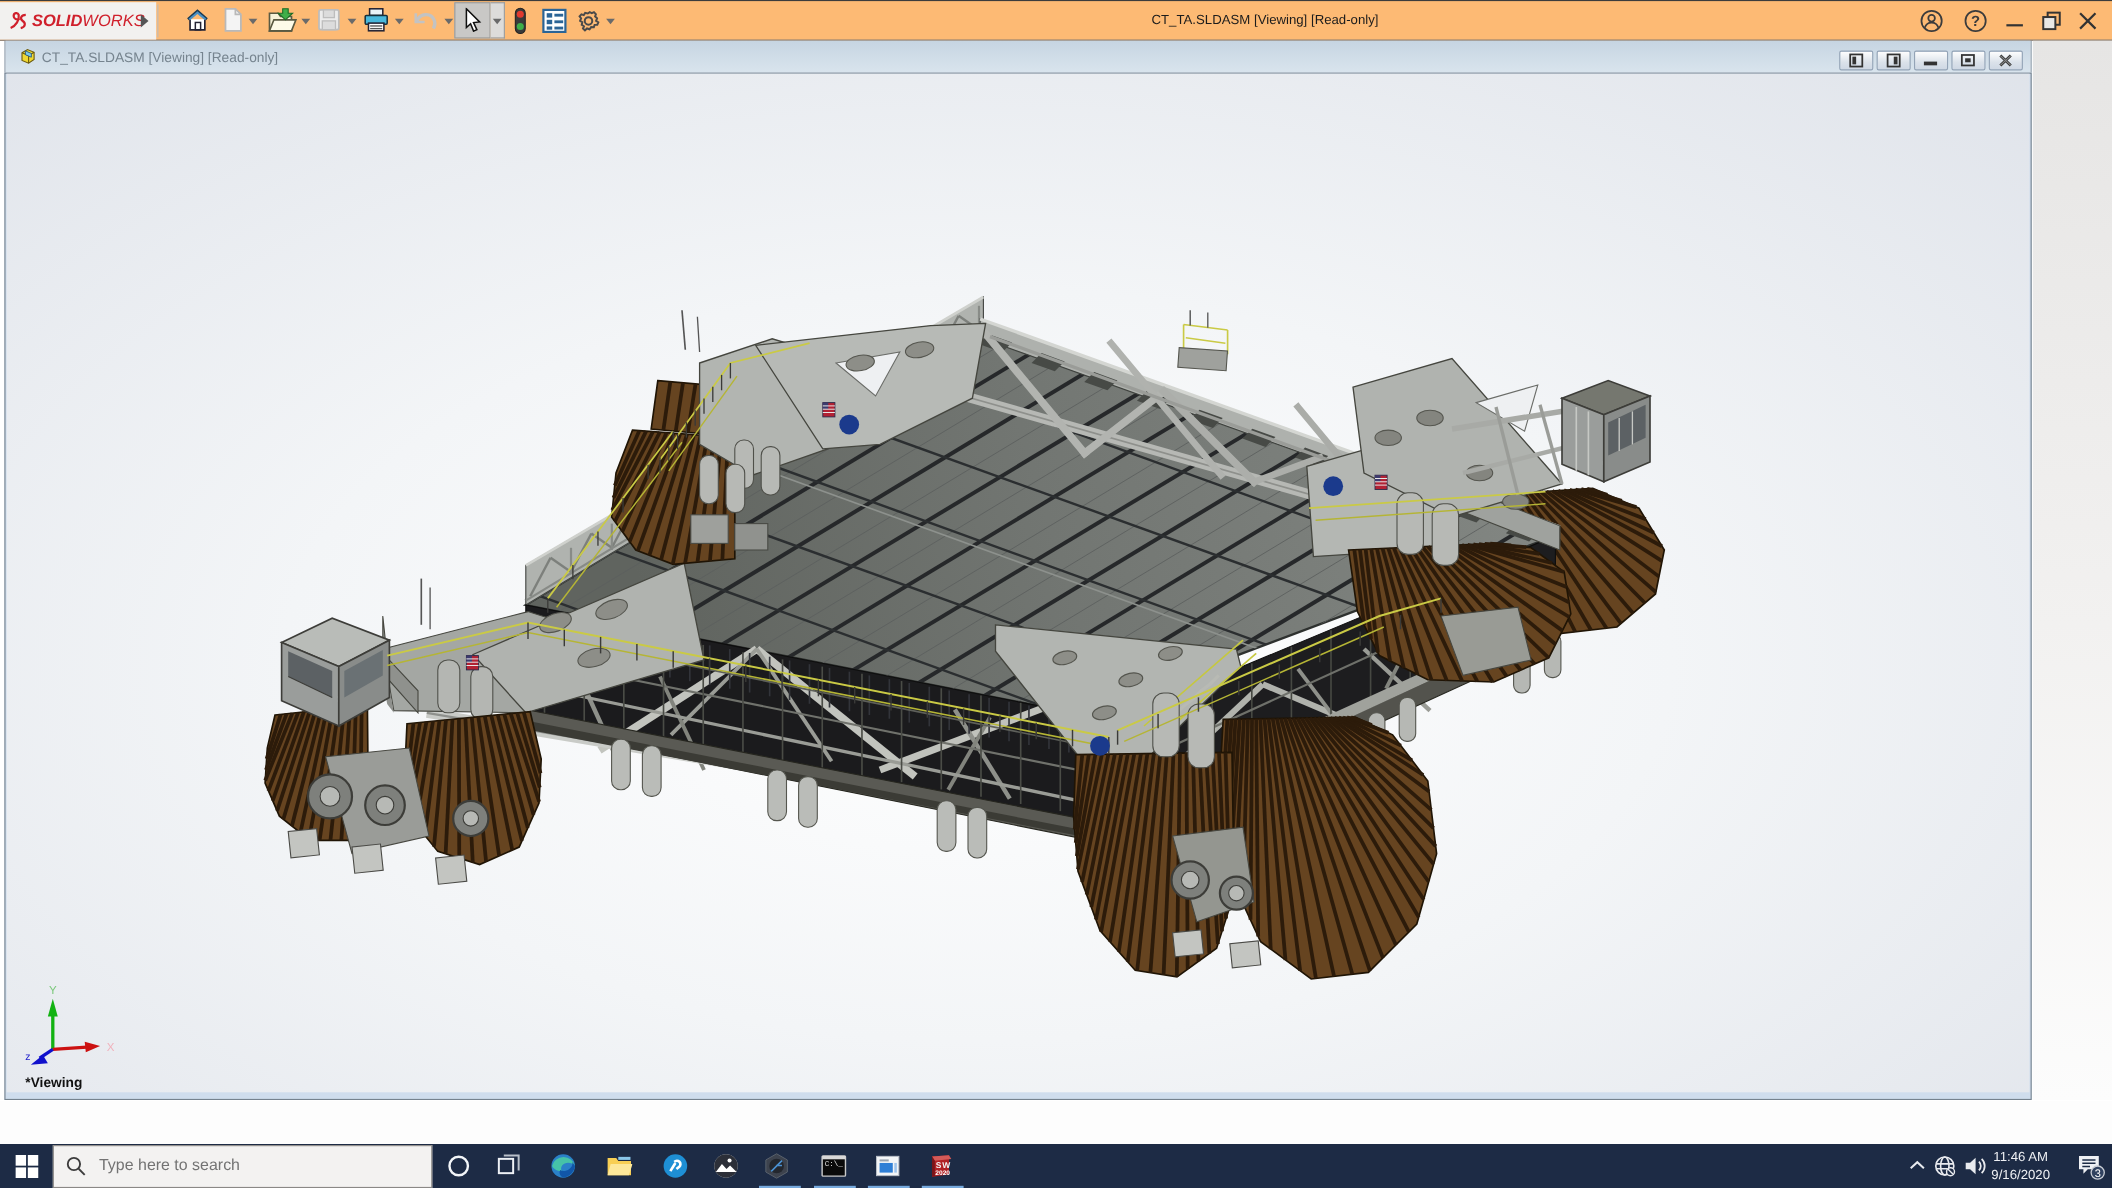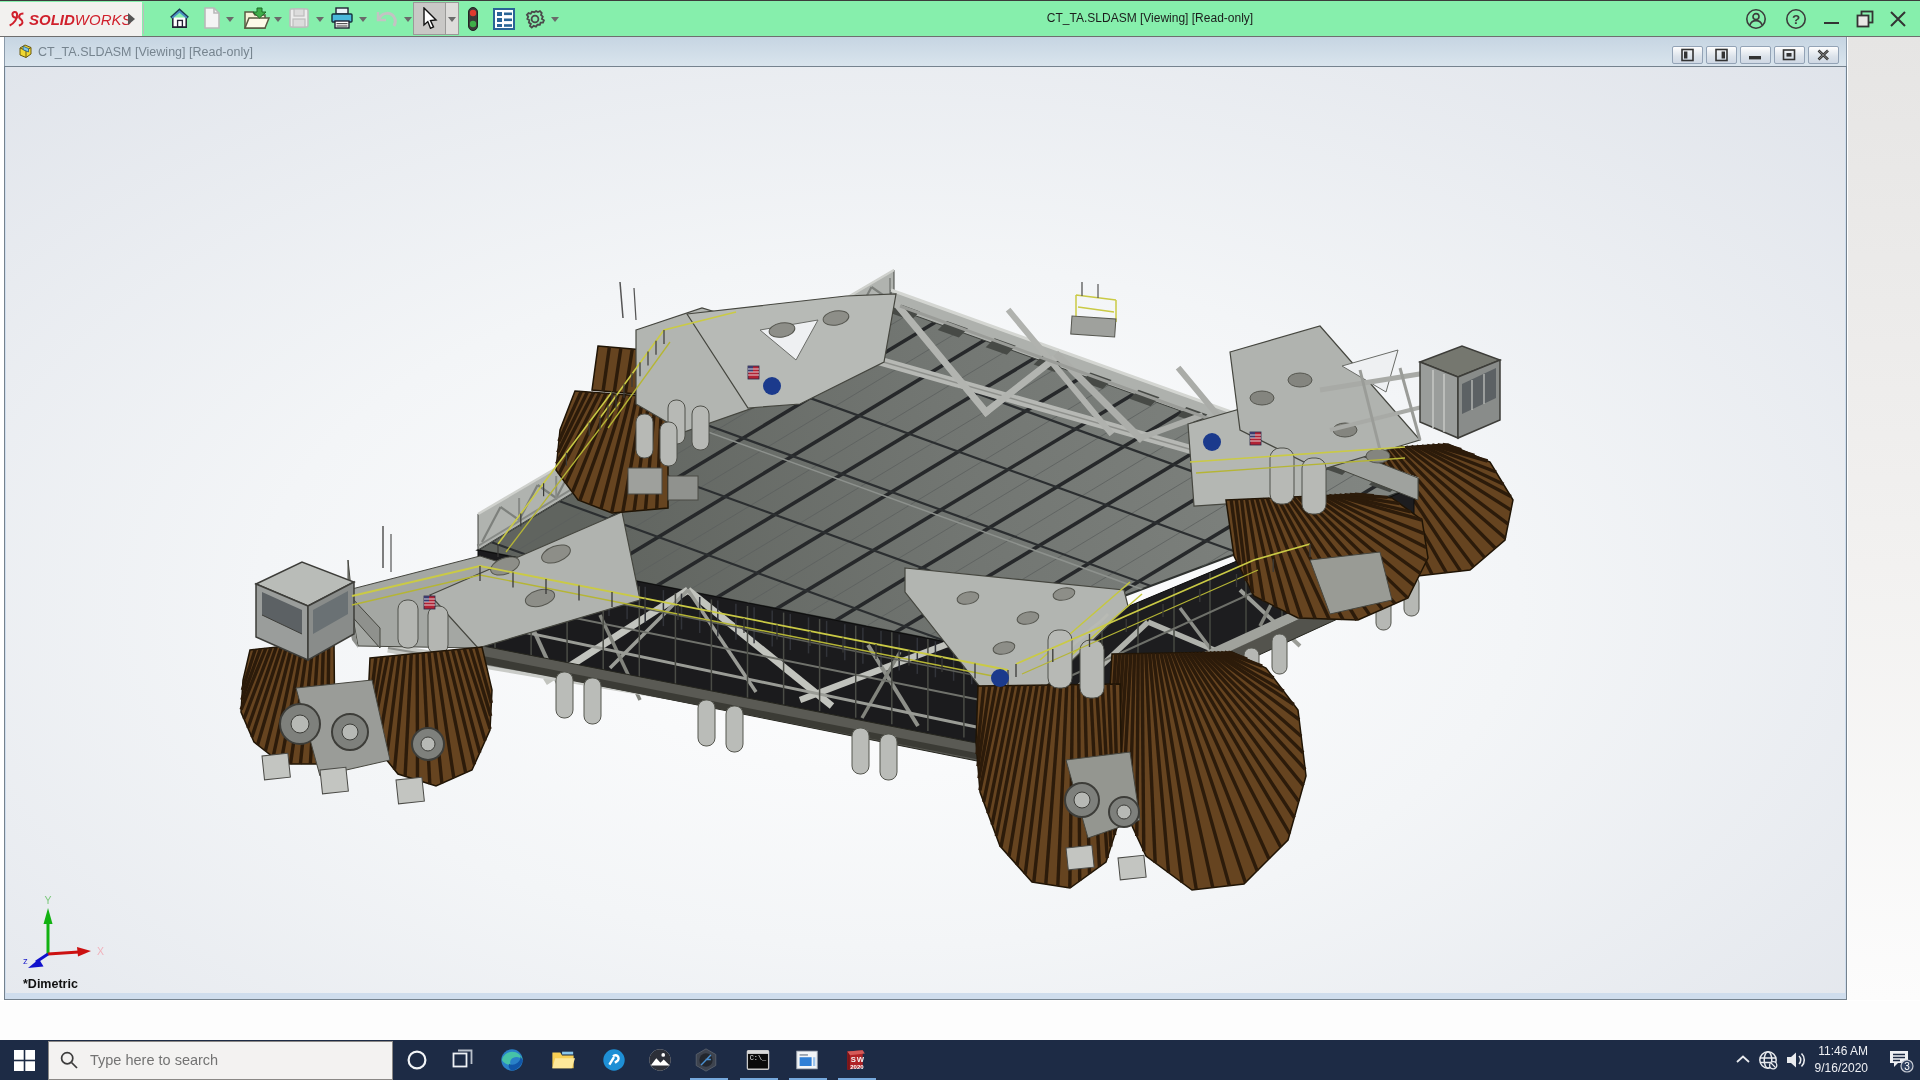--- a/index.html
+++ b/index.html
@@ -1,20 +1,20 @@
 <!DOCTYPE html>
 <html><head>
 <meta charset="utf-8">
 <style>
   html,body{margin:0;padding:0;width:1920px;height:1080px;overflow:hidden;
     font-family:"Liberation Sans",sans-serif;background:#fff;}
   .abs{position:absolute;}
   
   #titlebar{position:absolute;left:0;top:0;width:1920px;height:37px;
-    background:#86efac;border-top:1px solid #3c3c3c;box-sizing:border-box;
+    background:#fdba74;border-top:1px solid #3c3c3c;box-sizing:border-box;
     border-bottom:1px solid #6e6e6e;}
   #logoarea{position:absolute;left:0;top:1px;width:142px;height:34px;background:#f2f1ef;}
   #swtext{position:absolute;left:29px;top:9px;font-style:italic;font-size:15px;
     letter-spacing:0px;color:#d0202c;font-weight:bold;}
   #swtext .lt{font-weight:normal;}
   #tb-title{position:absolute;top:10px;left:1040px;width:220px;text-align:center;
     font-size:12px;color:#1c1c1c;}
   .vdiv{position:absolute;top:3px;width:1px;height:30px;background:#bdbcba;}
   .ddarrow{position:absolute;width:0;height:0;border-left:4px solid transparent;
     border-right:4px solid transparent;border-top:5px solid #6a6a6a;top:16px;}
@@ -37,21 +37,21 @@
     background:linear-gradient(#e6e5e4,#f2f1f0 55%,#fcfcfc);}
   
   #whitestrip{position:absolute;left:0;top:1001px;width:1920px;height:39px;background:#fdfdfd;}
   
   #taskbar{position:absolute;left:0;top:1040px;width:1920px;height:40px;background:#1d2b45;}
   #searchbox{position:absolute;left:48px;top:1041px;width:345px;height:39px;
     background:#f3f2f1;border:1px solid #8a8886;box-sizing:border-box;}
   #searchtext{position:absolute;left:90px;top:1052px;font-size:14.5px;color:#737373;}
   .tbicon{position:absolute;top:1048px;width:24px;height:24px;}
   .underl{position:absolute;top:1078px;height:2px;background:#76a9dd;}
-  #clock{position:absolute;left:1806px;top:1043px;width:62px;text-align:right;
+  #clock{position:absolute;left:1806px;top:1043px;width:62px;text-align:center;
     font-size:12px;color:#eef0f4;line-height:17px;}
 </style>
 </head>
 <body>
 
 <div id="titlebar">
   <div id="logoarea">
     <svg class="abs" style="left:6px;top:7px" width="22" height="22" viewBox="0 0 24 24">
       <path d="M4 18 C 9 16 13 10 12 5 C 11 2 7 3 7 6 C 7 9 10 10 13 9" stroke="#d0202c" stroke-width="2.2" fill="none"></path>
       <path d="M19 5 C 14 5 13 9 16 11 C 19 13 19 17 14 18" stroke="#d0202c" stroke-width="2.2" fill="none"></path>
@@ -724,21 +724,21 @@
     <line x1="29" y1="62" x2="29" y2="30" stroke="#12b212" stroke-width="3"></line>
     <path d="M29 16 L24.5 32 L33.5 32 Z" fill="#12b212"></path>
     <text x="25.5" y="12" font-size="10.5" fill="#7cc87c" font-family="Liberation Sans">Y</text>
     <line x1="29" y1="62" x2="60" y2="60" stroke="#cc1111" stroke-width="3"></line>
     <path d="M72 59 L58 55 L59 64.5 Z" fill="#cc1111"></path>
     <text x="78" y="63" font-size="10.5" fill="#f0b2bc" font-family="Liberation Sans">X</text>
     <line x1="29" y1="62" x2="17" y2="70" stroke="#1111cc" stroke-width="3"></line>
     <path d="M9 76 L20 67 L24.5 74.5 Z" fill="#1111cc"></path>
     <text x="4" y="72" font-size="9.5" fill="#2222cc" font-family="Liberation Sans">z</text>
   </svg>
-  <div id="dimetric">*Dimetric</div>
+  <div id="dimetric">*Viewing</div>
  </div>
 </div>
 <div id="rightpane"></div>
 <div id="whitestrip"></div>
 
 <div id="taskbar"></div>
 <svg class="abs" style="left:14px;top:1050px" width="21" height="21" viewBox="0 0 21 21">
   <rect x="0" y="0" width="9.7" height="9.7" fill="#fff"></rect>
   <rect x="11.3" y="0" width="9.7" height="9.7" fill="#fff"></rect>
   <rect x="0" y="11.3" width="9.7" height="9.7" fill="#fff"></rect>

